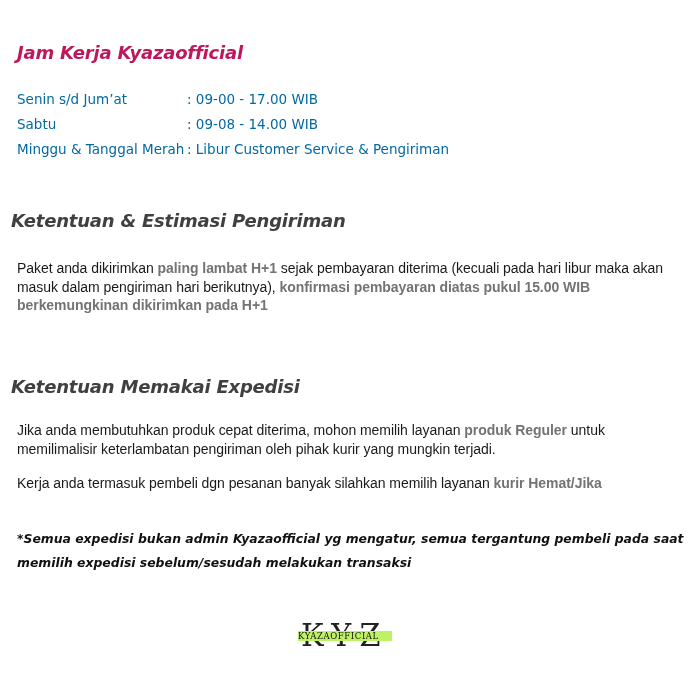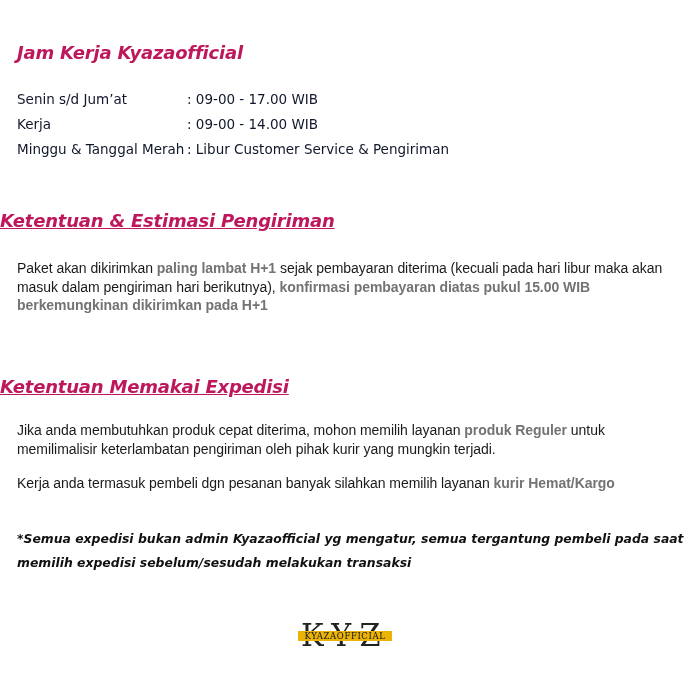--- a/index.html
+++ b/index.html
@@ -23,32 +23,31 @@
       font-size: 18px;
       left: 17px;
       letter-spacing: -0.2px;
       color: #be185d;
     }
     .h2 {
       font-family: "DejaVu Sans", sans-serif;
       font-weight: 600;
       font-style: italic;
       font-size: 18px;
-      left: 0;
+      left: 11px;
       letter-spacing: -0.2px;
-      color: #be185d;
-      text-decoration: underline;
+      color: #404040;
     }
     .sched-row {
       left: 17px;
       font-size: 13.5px;
       height: 20px;
       line-height: 20px;
       white-space: nowrap;
-      color: #0f172a;
+      color: #0369a1;
     }
     .sched-label { display: inline-block; width: 170px; }
     .sched-colon { display: inline-block; }
     .para {
       left: 17px;
       width: 670px;
       font-family: "Liberation Sans", sans-serif;
       font-size: 14px;
       line-height: 18.5px;
       color: #1a1a1a;
@@ -84,58 +83,58 @@
       color: #222;
       transform: scaleX(1.05);
       -webkit-text-stroke: 0px;
       font-stretch: condensed;
     }
     .logo-small {
       position: absolute;
       left: -2px;
       top: 13px;
       width: 94px;
-      text-align: center;
+      text-align: left;
       font-family: "DejaVu Serif", serif;
       font-size: 8.5px;
       letter-spacing: 0.6px;
-      background: #eab308;
+      background: #bef264;
       line-height: 10px;
       color: #111;
     }
   </style>
 </head>
 <body>
 
 <div class="abs h1" style="top:42px;">Jam Kerja Kyazaofficial</div>
 
 <div class="abs sched-row" style="top:89px;">
   <span class="sched-label">Senin s/d Jum’at</span><span class="sched-colon">: 09-00 - 17.00 WIB</span>
 </div>
 <div class="abs sched-row" style="top:114px;">
-  <span class="sched-label">Kerja</span><span class="sched-colon">: 09-00 - 14.00 WIB</span>
+  <span class="sched-label">Sabtu</span><span class="sched-colon">: 09-08 - 14.00 WIB</span>
 </div>
 <div class="abs sched-row" style="top:139px;">
   <span class="sched-label">Minggu &amp; Tanggal Merah</span><span class="sched-colon">: Libur Customer Service &amp; Pengiriman</span>
 </div>
 
 <div class="abs h2" style="top:210px;">Ketentuan &amp; Estimasi Pengiriman</div>
 
 <div class="abs para" style="top:259px;">
-  <span>Paket akan dikirimkan </span><b>paling lambat H+1</b><span> sejak pembayaran diterima (kecuali pada hari libur maka akan masuk dalam pengiriman hari berikutnya), </span><b>konfirmasi pembayaran diatas pukul 15.00 WIB berkemungkinan dikirimkan pada H+1</b>
+  <span>Paket anda dikirimkan </span><b>paling lambat H+1</b><span> sejak pembayaran diterima (kecuali pada hari libur maka akan masuk dalam pengiriman hari berikutnya), </span><b>konfirmasi pembayaran diatas pukul 15.00 WIB berkemungkinan dikirimkan pada H+1</b>
 </div>
 
 <div class="abs h2" style="top:376px;">Ketentuan Memakai Expedisi</div>
 
 <div class="abs para" style="top:421px;">
   <span>Jika anda membutuhkan produk cepat diterima, mohon memilih layanan </span><b>produk Reguler</b><span> untuk memilimalisir keterlambatan pengiriman oleh pihak kurir yang mungkin terjadi.</span>
 </div>
 
 <div class="abs para" style="top:474px;">
-  <span>Kerja anda termasuk pembeli dgn pesanan banyak silahkan memilih layanan </span><b>kurir Hemat/Kargo</b>
+  <span>Kerja anda termasuk pembeli dgn pesanan banyak silahkan memilih layanan </span><b>kurir Hemat/Jika</b>
 </div>
 
 <div class="abs note" style="top:527px;">*Semua expedisi bukan admin Kyazaofficial yg mengatur, semua tergantung pembeli pada saat memilih expedisi sebelum/sesudah melakukan transaksi</div>
 
 <div class="abs logo">
   <div class="logo-big">KYZ</div>
   <div class="logo-small">KYAZAOFFICIAL</div>
 </div>
 
 </body></html>

